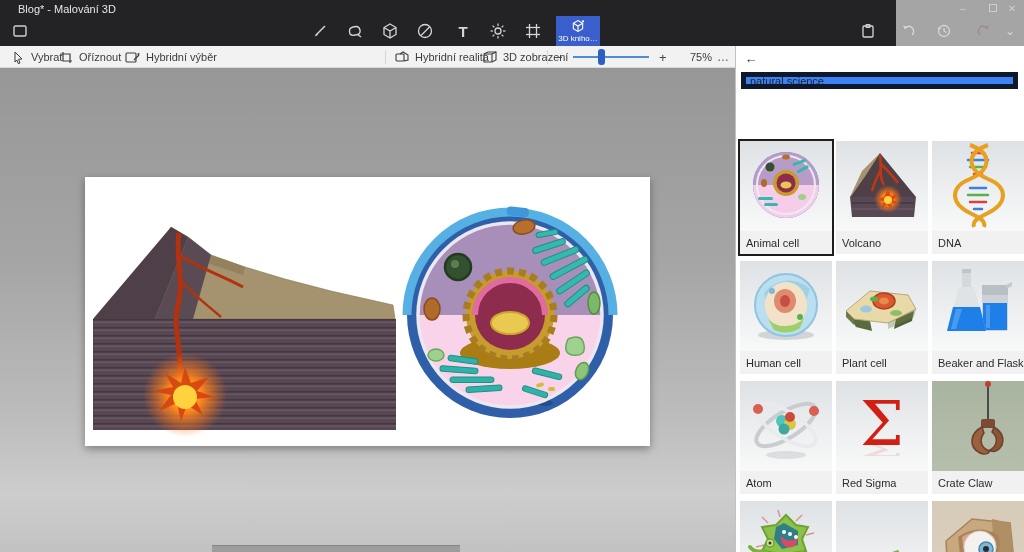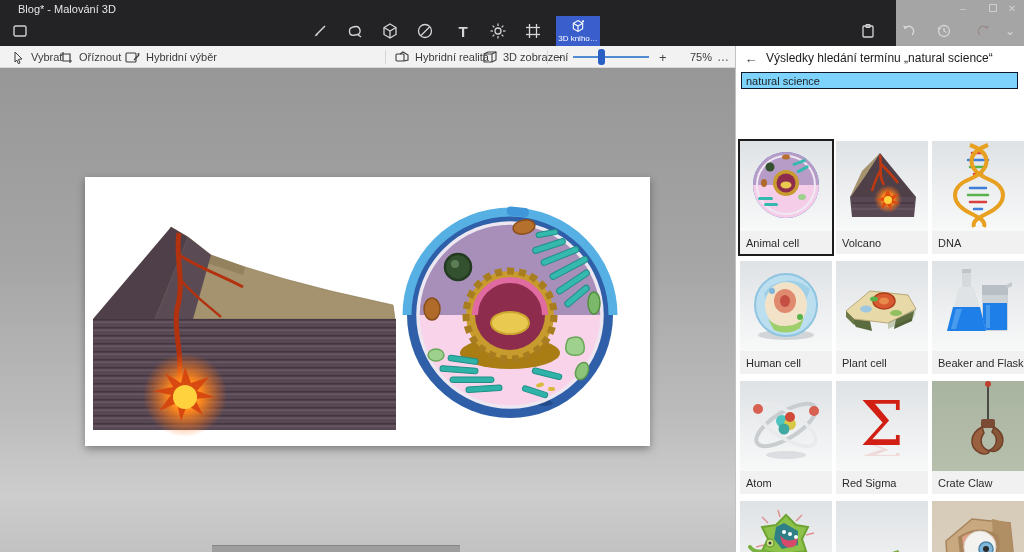--- a/index.html
+++ b/index.html
@@ -43,21 +43,21 @@
   .hscroll { position:absolute; left:212px; top:477px; width:248px; height:7px; background:#9d9d9d;
     border-top:1px solid #858585; }
   .panel-border { position:absolute; left:735px; top:46px; width:1px; height:506px; background:#c2c2c2; }
 
   
   .panel { position:absolute; left:736px; top:46px; width:288px; height:506px; background:#ffffff; overflow:hidden; }
   .panel-head { position:absolute; left:0; top:0; width:288px; height:24px; display:flex; align-items:center; }
   .back-btn { width:30px; text-align:center; font-size:13px; color:#333; }
   .panel-title { font-size:12px; color:#1b1b1b; }
   .search-box { position:absolute; left:5px; top:26px; width:277px; height:17px;
-    border:1px solid #0f172a; background:#7dd3fc; font-size:11px; color:#222; padding:0 4px;
+    border:5px solid #0f172a; background:#3b82f6; font-size:11px; color:#222; padding:0 4px;
     font-family:"Liberation Sans", sans-serif; }
   .grid { position:absolute; left:4px; top:49px; width:282px; }
   .tile { position:absolute; width:92px; height:113px; background:#fdba74; }
   .tile .img { width:100%; height:90px; background:linear-gradient(180deg,#dfe2e5 0%,#eef0f1 60%,#f8f9f9 100%); overflow:hidden; }
   .tile .cap { width:100%; height:23px; background:#f1f1f1; font-size:11px; color:#2b2b2b;
     display:flex; align-items:center; padding-left:6px; }
   .tile.selected { outline:2px solid #1d1d1d; outline-offset:0px; }
   .tile svg { display:block; }
 
   .sigma { font-family:"DejaVu Serif", serif; font-size:62px; fill:#d21f14; }
@@ -320,21 +320,20 @@
         </g>
       </svg>
     </div>
     <div class="hscroll"></div>
   </div>
   <div class="panel-border"></div>
 
   <div class="panel">
     <div class="panel-head">
       <div class="back-btn"><span>←</span></div>
-      <span class="panel-title">Výsledky hledání termínu „natural science“</span>
     </div>
     <input class="search-box" value="natural science" style="">
 
     <div class="grid">
 
       <div class="tile selected" style="left:0;top:46px">
         <div class="img">
           <svg width="92" height="90" viewBox="0 0 92 90">
             <circle cx="46" cy="44" r="33" fill="#3a74c0"></circle>
             <path d="M13,44 A33,33 0 0 1 79,44 Z" fill="#b89cc8"></path>

